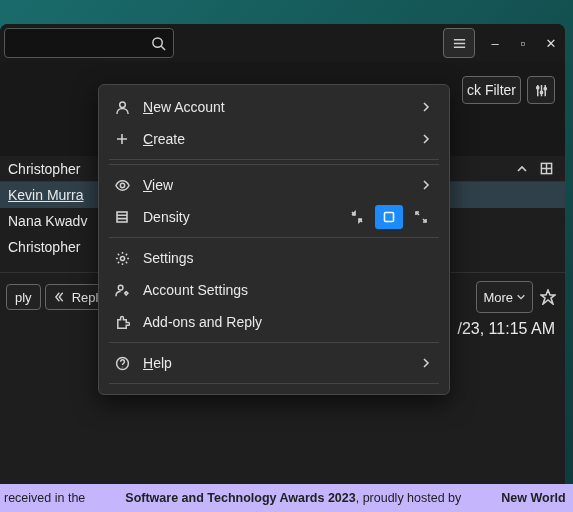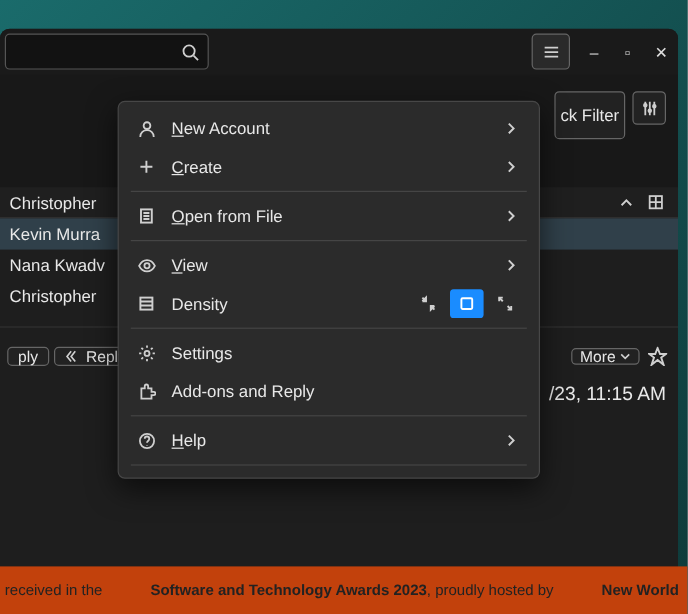--- a/index.html
+++ b/index.html
@@ -6,50 +6,50 @@
 body { width:573px; height:512px; background:linear-gradient(135deg,#1a6b6b,#0e3a3a); overflow:hidden; position:relative; }
 .window { position:absolute; top:24px; left:0; right:8px; height:460px; background:#1e1e1e; border-radius:8px 8px 0 0; overflow:hidden; color:#e8e8e8; }
 .titlebar { height:38px; display:flex; align-items:center; background:#1a1a1a; }
 .search-area { display:flex; align-items:center; height:30px; border:1px solid #555; border-radius:4px; margin-left:4px; width:170px; background:#121212; }
 .search-inner { flex:1; }
 .search-icon-btn { width:30px; height:28px; display:flex; align-items:center; justify-content:center; }
 .title-spacer { flex:1; }
 .hamburger-btn { width:32px; height:30px; border:1px solid #666; border-radius:4px; display:flex; align-items:center; justify-content:center; margin-right:6px; background:#2a2a2a; }
 .winctl { width:28px; height:30px; display:flex; align-items:center; justify-content:center; color:#ddd; font-size:13px; }
 .toolbar-bg { position:absolute; top:38px; left:0; right:0; height:94px; background:#181818; }
-.qf-btn { position:absolute; top:52px; right:44px; height:40px; border:1px solid #666; border-radius:4px; padding:0 4px; display:flex; align-items:center; background:#222; font-size:14px; }
+.qf-btn { position:absolute; top:52px; right:44px; height:28px; border:1px solid #666; border-radius:4px; padding:0 4px; display:flex; align-items:center; background:#222; font-size:14px; }
 .disp-btn { position:absolute; top:52px; right:10px; width:28px; height:28px; border:1px solid #666; border-radius:4px; display:flex; align-items:center; justify-content:center; background:#222; }
 .colbar { position:absolute; top:132px; left:0; right:0; height:26px; background:#1f1f1f; border-bottom:1px solid #333; display:flex; align-items:center; padding:0 8px; font-size:14px; }
 .colbar-spacer { flex:1; }
 .col-ic { width:22px; height:22px; display:flex; align-items:center; justify-content:center; margin-left:2px; }
 .row { position:absolute; left:0; right:0; height:26px; display:flex; align-items:center; padding:0 8px; font-size:14px; }
 .row1 { top:158px; background:#30404a; }
-.row1 span { }
+.row1 span { text-decoration:underline; }
 .row2 { top:184px; }
 .row3 { top:210px; }
 .divider-bar { position:absolute; top:248px; left:0; right:0; height:1px; background:#333; }
 .msgbar { position:absolute; top:258px; left:0; right:0; height:30px; display:flex; align-items:center; padding:0 6px; }
-.rbtn { height:16px; border:1px solid #666; border-radius:4px; display:flex; align-items:center; padding:0 8px; margin-right:4px; font-size:13px; background:#222; }
-.morebtn { height:14px; border:1px solid #666; border-radius:4px; display:flex; align-items:center; padding:0 6px; font-size:13px; background:#222; }
+.rbtn { height:26px; border:1px solid #666; border-radius:4px; display:flex; align-items:center; padding:0 8px; margin-right:4px; font-size:13px; background:#222; }
+.morebtn { height:32px; border:1px solid #666; border-radius:4px; display:flex; align-items:center; padding:0 6px; font-size:13px; background:#222; }
 .star-ic { width:22px; height:22px; display:flex; align-items:center; justify-content:center; margin-left:4px; color:#888; }
 .datetxt { position:absolute; top:296px; right:10px; font-size:16px; }
 .menu { position:absolute; top:60px; left:98px; width:352px; background:#2b2b2b; border:1px solid #474747; border-radius:6px; box-shadow:0 8px 24px rgba(0,0,0,0.6); padding:6px 0; font-size:14px; z-index:100; }
 .mi { height:32px; display:flex; align-items:center; padding:0 14px; gap:12px; cursor:default; }
 .mi-ic { width:18px; height:18px; display:flex; align-items:center; justify-content:center; flex-shrink:0; }
 .mi-lbl { flex:1; }
 .mi-arr { width:14px; color:#999; }
 .msep { height:1px; background:#454545; margin:4px 10px; }
 .accel { text-decoration:underline; }
 .density-ctrl { display:flex; gap:4px; margin-left:auto; }
 .dens-btn { width:28px; height:24px; border-radius:3px; display:flex; align-items:center; justify-content:center; }
 .dens-active { background:#1a8cff; }
 .fs-ctrl { display:flex; align-items:center; gap:8px; margin-left:auto; }
 .circ { width:22px; height:22px; border-radius:11px; background:#4a4a4a; display:flex; align-items:center; justify-content:center; font-size:14px; }
 .fs-val { width:42px; text-align:center; }
-.footer { position:absolute; bottom:0; left:0; right:0; height:40px; background:#c2410c; color:#222; font-size:12.5px; display:flex; align-items:center; padding-left:4px; white-space:nowrap; overflow:hidden;text-align:right; }
+.footer { position:absolute; bottom:0; left:0; right:0; height:28px; background:#c4b5fd; color:#222; font-size:12.5px; display:flex; align-items:center; padding-left:4px; white-space:nowrap; overflow:hidden;text-align:right; }
 .footer b { font-weight:700;padding-left:40px; }
 svg { stroke:#cfcfcf; fill:none; stroke-width:1.6; }
 </style>
 </head>
 <body>
 
 <div class="window">
 
   <div class="titlebar">
     <div class="search-area">
@@ -160,34 +160,20 @@
             <line x1="7" y1="2" x2="7" y2="12"></line>
             <line x1="2" y1="7" x2="12" y2="7"></line>
           </svg>
         </div>
       <div class="mi-lbl"><span class="accel">C</span><span>reate</span></div>
       <div class="mi-arr"><svg width="10" height="10" viewBox="0 0 10 10">
             <polyline points="3,1 7,5 3,9"></polyline>
           </svg></div>
     </div>
     <div class="msep"></div>
-    <div class="mi">
-      <div class="mi-ic">
-          <svg width="14" height="14" viewBox="0 0 14 14">
-            <rect x="2.5" y="1.5" width="9" height="11"></rect>
-            <line x1="4.5" y1="4.5" x2="9.5" y2="4.5"></line>
-            <line x1="4.5" y1="7" x2="9.5" y2="7"></line>
-            <line x1="4.5" y1="9.5" x2="9.5" y2="9.5"></line>
-          </svg>
-        </div>
-      <div class="mi-lbl"><span class="accel">O</span><span>pen from File</span></div>
-      <div class="mi-arr"><svg width="10" height="10" viewBox="0 0 10 10">
-            <polyline points="3,1 7,5 3,9"></polyline>
-          </svg></div>
-    </div>
     <div class="msep"></div>
     <div class="mi">
       <div class="mi-ic">
           <svg width="15" height="15" viewBox="0 0 16 16">
             <path d="M1,8 C3,4 6,3 8,3 C10,3 13,4 15,8 C13,12 10,13 8,13 C6,13 3,12 1,8 Z"></path>
             <circle cx="8" cy="8" r="2.3"></circle>
           </svg>
         </div>
       <div class="mi-lbl"><span class="accel">V</span><span>iew</span></div>
       <div class="mi-arr"><svg width="10" height="10" viewBox="0 0 10 10">
@@ -233,20 +219,31 @@
           <svg width="15" height="15" viewBox="0 0 16 16">
             <circle cx="8" cy="8" r="2.2"></circle>
             <path d="M8,1 L8,3 M8,13 L8,15 M1,8 L3,8 M13,8 L15,8 M3,3 L4.5,4.5 M11.5,11.5 L13,13 M13,3 L11.5,4.5 M4.5,11.5 L3,13"></path>
           </svg>
         </div>
       <div class="mi-lbl">Settings</div>
     </div>
     <div class="mi">
       <div class="mi-ic">
           <svg width="15" height="15" viewBox="0 0 16 16">
+            <circle cx="6" cy="5" r="2.5"></circle>
+            <path d="M1,14 C1,11 3,9 6,9"></path>
+            <circle cx="12" cy="11" r="1.3"></circle>
+            <path d="M12,8.5 L12,9.5 M12,12.5 L12,13.5 M9.5,11 L10.5,11 M13.5,11 L14.5,11"></path>
+          </svg>
+        </div>
+      <div class="mi-lbl">Account Settings</div>
+    </div>
+    <div class="mi">
+      <div class="mi-ic">
+          <svg width="15" height="15" viewBox="0 0 16 16">
             <path d="M3,5 L6,5 L6,3 A1.5,1.5 0 0,1 9,3 L9,5 L12,5 L12,8 L14,8 A1.5,1.5 0 0,1 14,11 L12,11 L12,14 L3,14 Z"></path>
           </svg>
         </div>
       <div class="mi-lbl">Add-ons and Reply</div>
     </div>
     <div class="msep"></div>
     <div class="mi">
       <div class="mi-ic">
           <svg width="15" height="15" viewBox="0 0 16 16">
             <circle cx="8" cy="8" r="6.3"></circle>

